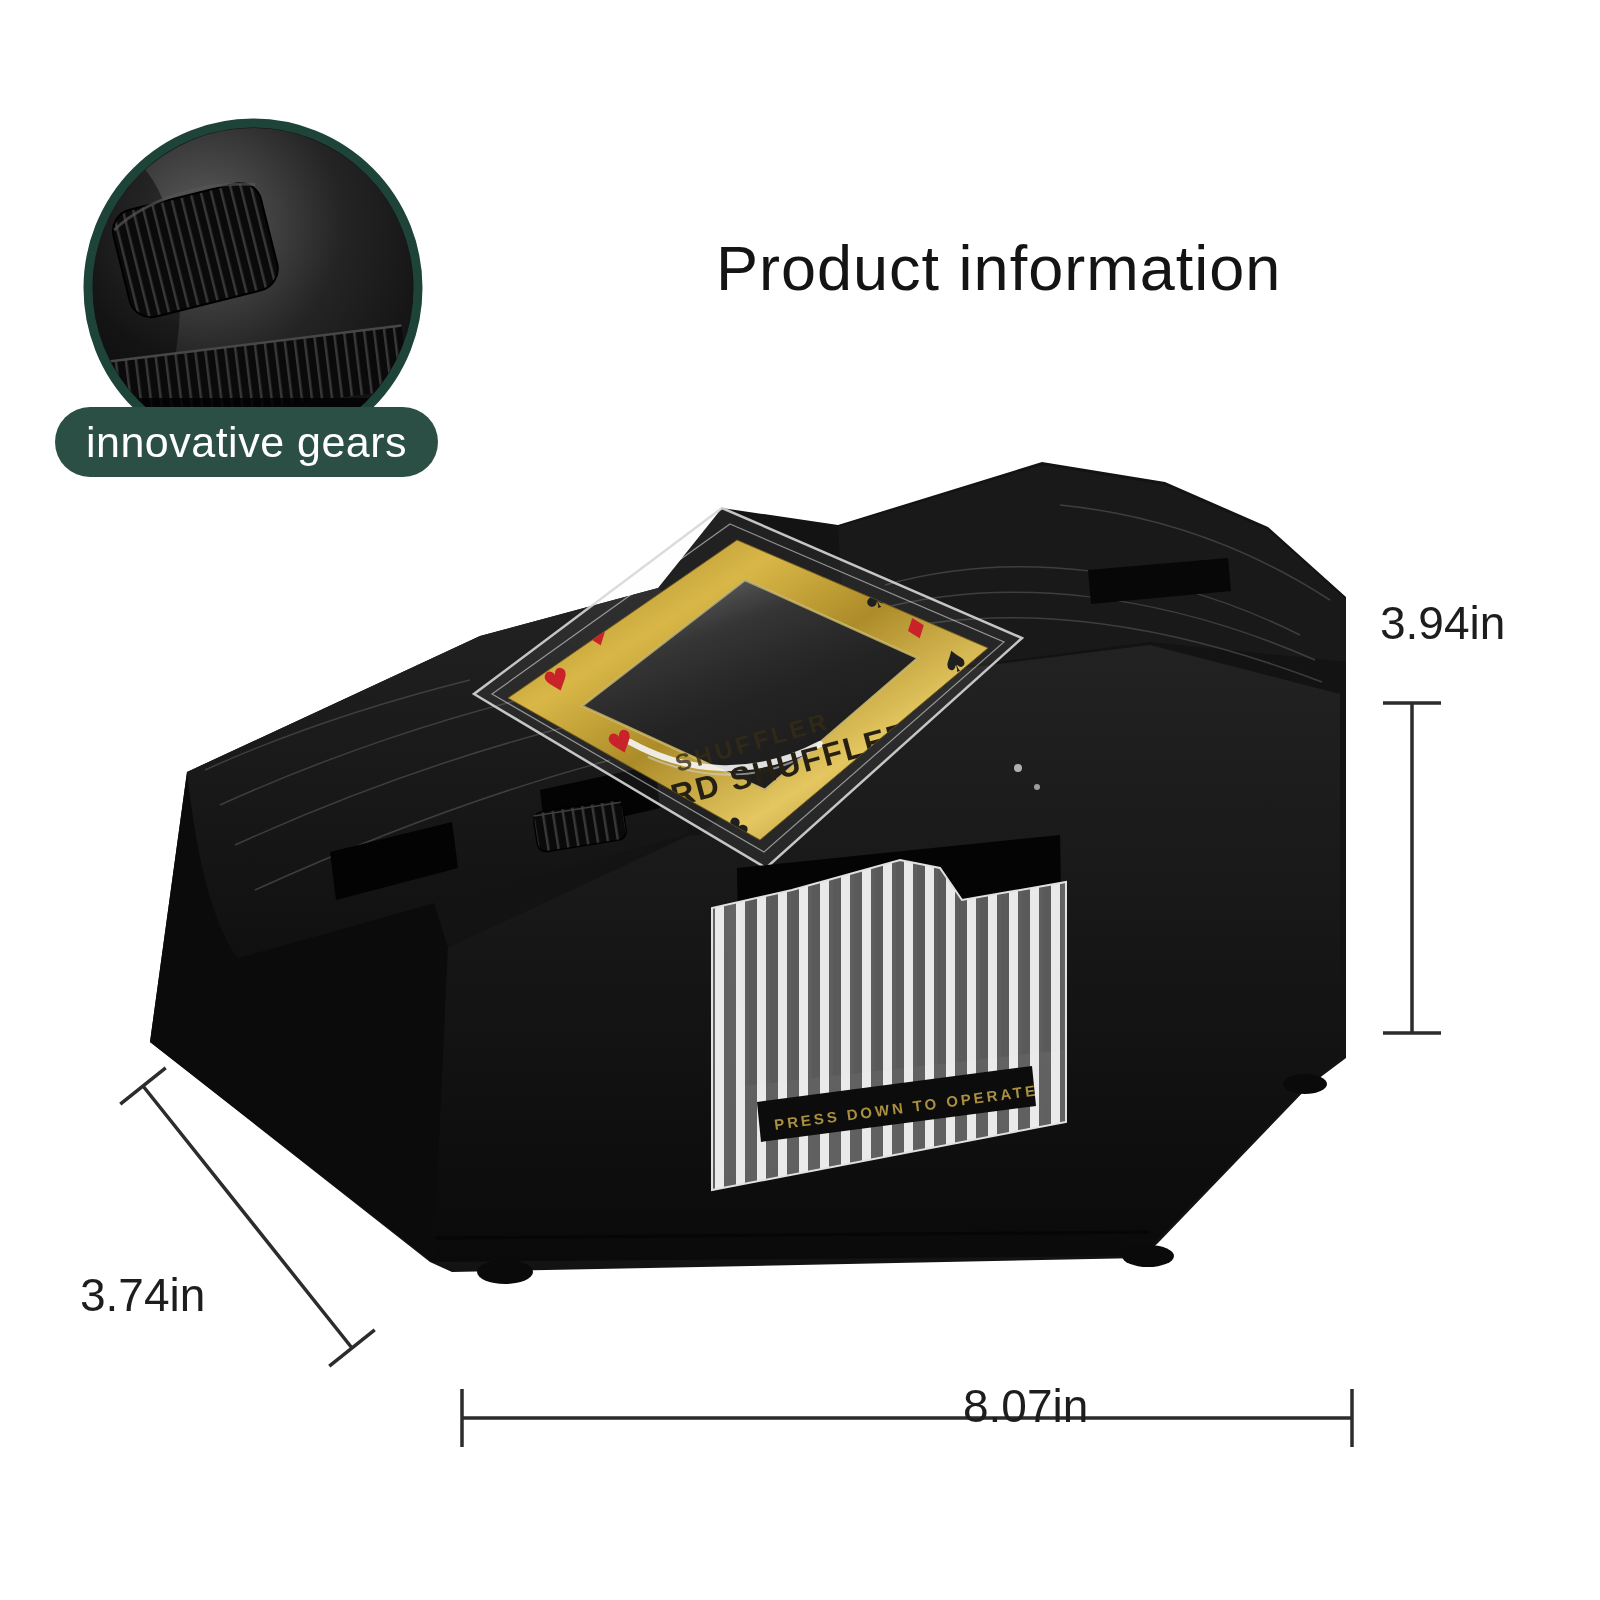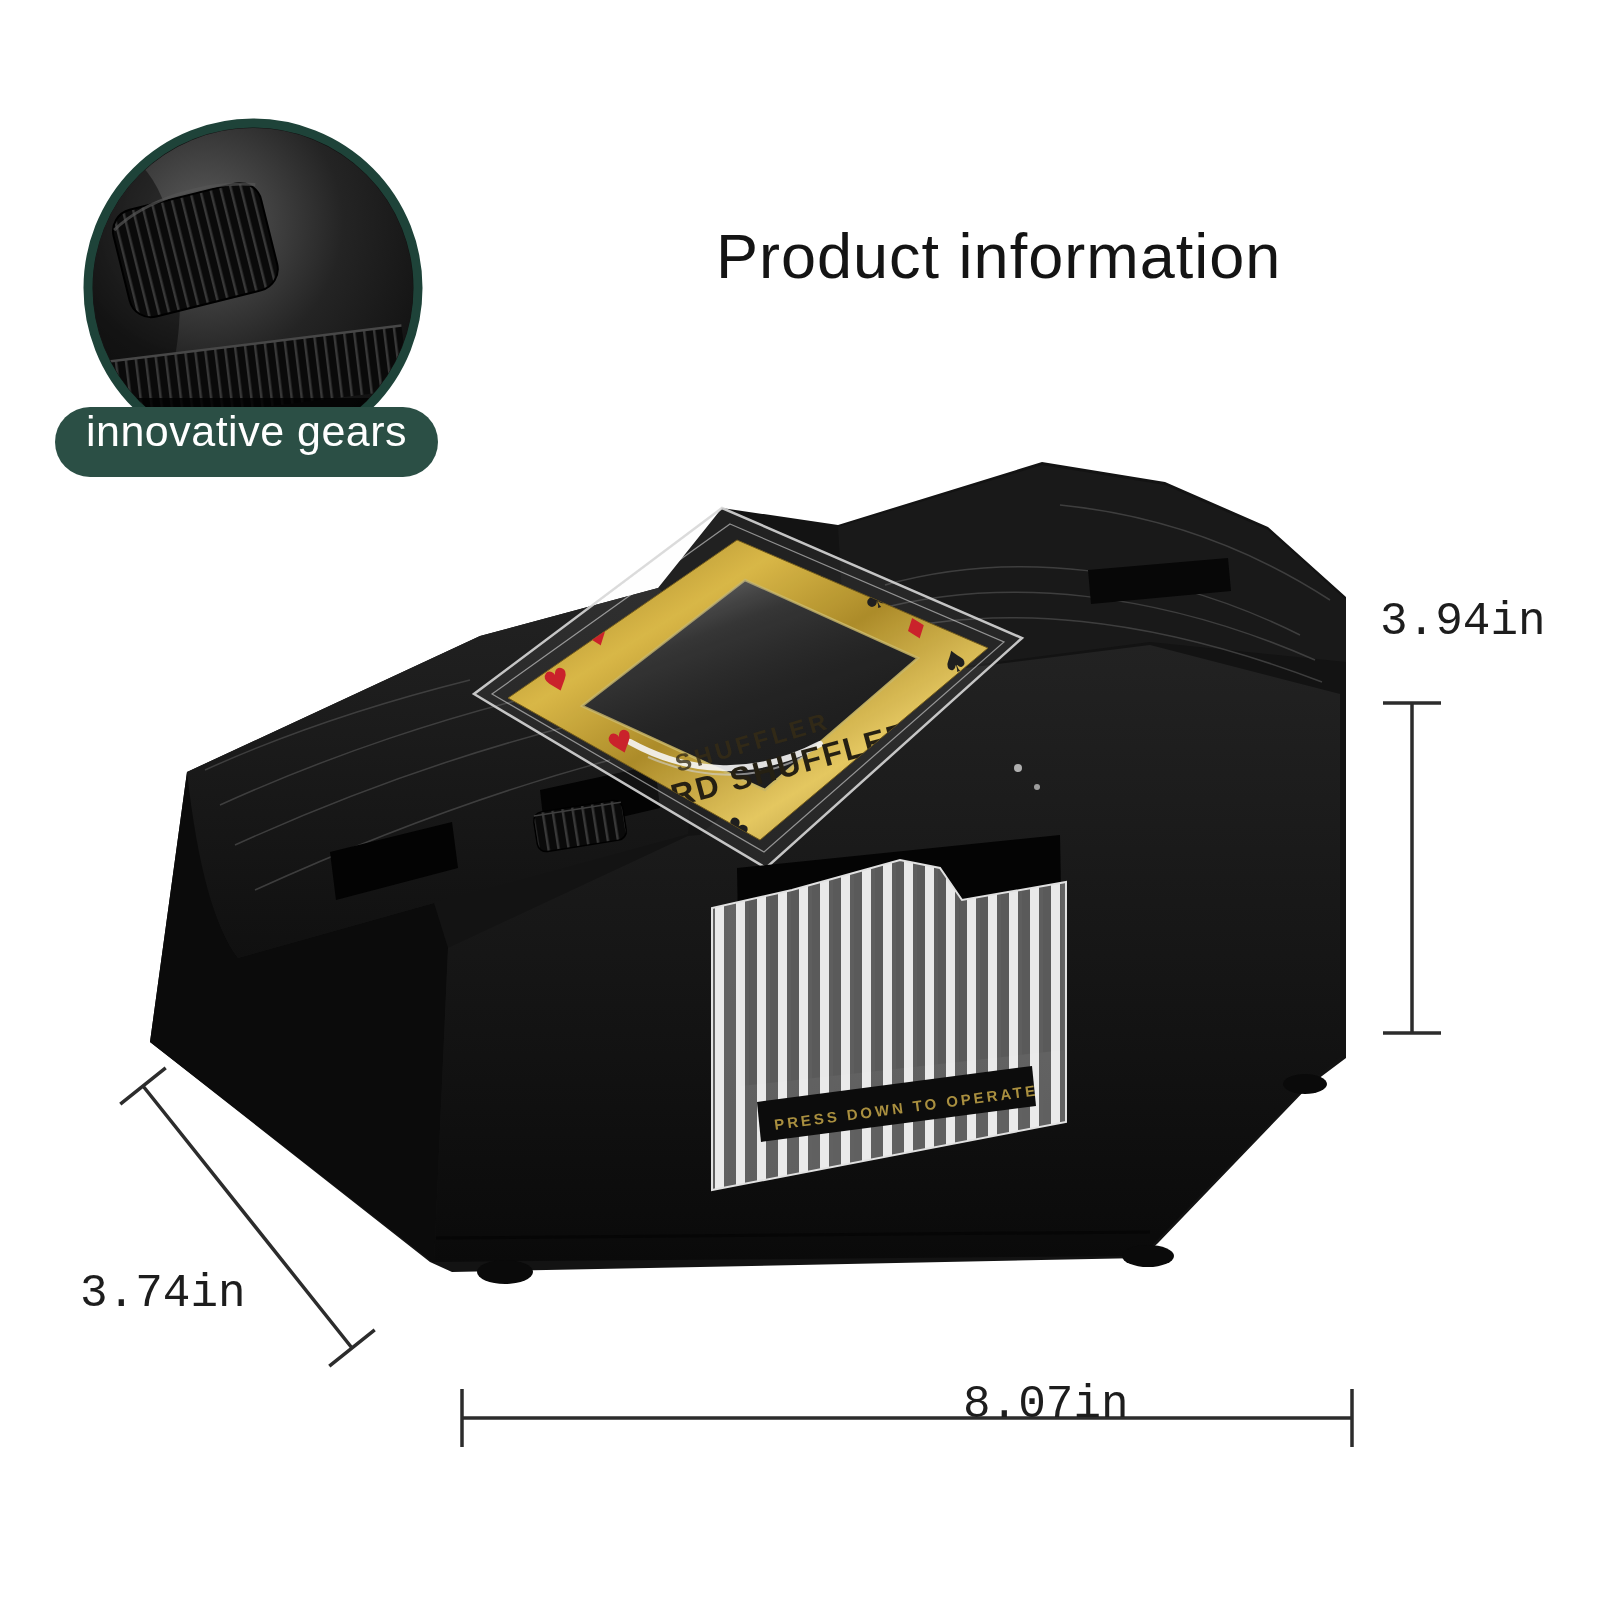--- a/index.html
+++ b/index.html
@@ -1,24 +1,24 @@
 <!DOCTYPE html>
 <html><head>
 <meta charset="utf-8">
 <style>
   html,body{margin:0;padding:0;background:#ffffff;}
   .canvas{position:relative;width:1600px;height:1600px;background:#ffffff;
           font-family:"Liberation Sans",sans-serif;overflow:hidden;}
   .scene{position:absolute;left:0;top:0;width:1600px;height:1600px;}
-  .title{position:absolute;left:716px;top:220px;font-size:63px;font-weight:400;
+  .title{position:absolute;left:716px;top:232px;font-size:63px;font-weight:400;
          color:#141414;letter-spacing:1px;white-space:nowrap;}
   .pill{position:absolute;left:55px;top:407px;width:383px;height:70px;
         background:#2b4f45;border-radius:37px;color:#ffffff;display:flex;
-        justify-content:center;font-size:43px;letter-spacing:.5px;}
-  .dim-label{position:absolute;font-size:46px;color:#1d1d1d;white-space:nowrap;font-family:Liberation Mono, monospace;}
+        align-items:center;justify-content:center;font-size:43px;letter-spacing:.5px;}
+  .dim-label{position:absolute;font-size:46px;color:#1d1d1d;white-space:nowrap;}
   #dim-h{left:1380px;top:596px}
   #dim-d{left:80px;top:1268px}
   #dim-w{left:963px;top:1379px}
   svg text{font-family:"Liberation Sans",sans-serif;}
   svg text.suit{font-family:"DejaVu Sans",sans-serif;}
 </style>
 </head>
 <body>
 
 <div class="canvas">

